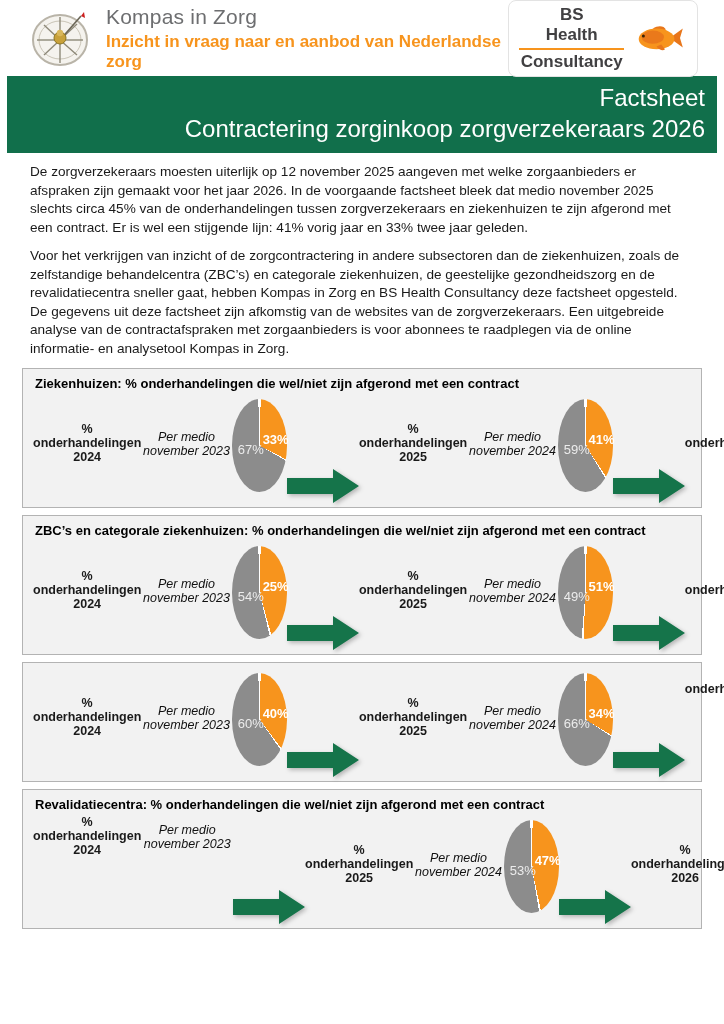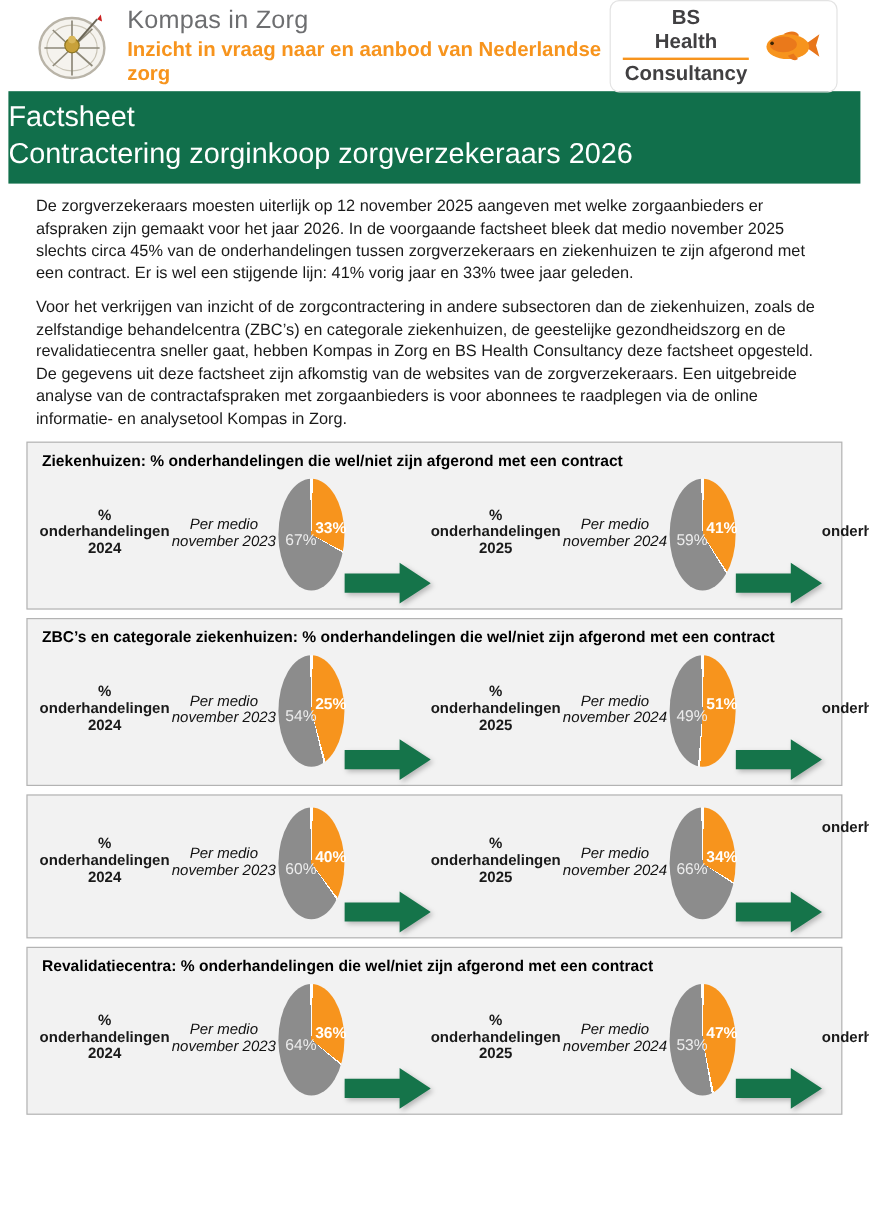--- a/index.html
+++ b/index.html
@@ -14,21 +14,21 @@
   .brand-left { display:flex; align-items:center; gap:14px; }
   .compass { width:62px; height:60px; flex:0 0 auto; }
   .brand-text .title { font-size:21px; font-weight:normal; color:#6d6e70; letter-spacing:.2px; }
   .brand-text .subtitle { font-size:17px; font-weight:600; color:#f7941d; margin-top:3px; }
   .brand-right { display:flex; align-items:center; gap:10px; border:1px solid #e3e3e3; border-radius:8px; padding:4px 10px; }
   .bs-text { text-align:center; }
   .bs-text .l1 { font-size:17px; font-weight:bold; color:#414042; padding:0 16px 3px 16px; border-bottom:2px solid #f7941d; }
   .bs-text .l2 { font-size:17px; font-weight:bold; color:#414042; padding-top:2px; }
   .fish { width:56px; height:34px; }
   
-  .banner { margin:2px 7px 0 7px; background:#116f4b; color:#ffffff; text-align:left; padding:7px 12px 9px 0; }
+  .banner { margin:2px 7px 0 7px; background:#116f4b; color:#ffffff; text-align:right; padding:7px 12px 9px 0; }
   .banner .b1, .banner .b2 { font-size:24px; line-height:1.28; font-weight:400; }
   
   .paras { padding:10px 28px 0 30px; }
   .paras p { font-size:13.6px; line-height:1.36; margin-bottom:10px; text-align:left; }
   
   .section { margin:0 22px 7px 22px; background:#f2f2f2; border:1px solid #b3b3b3; padding:5px 10px 3px 10px; }
   .section-title { font-size:13px; font-weight:bold; margin:2px 0 3px 2px; color:#000; }
   .cols { display:flex; align-items:flex-start; }
   .pie-col { flex:0 0 200px; display:flex; flex-direction:row; align-items:center; }
   .col-head { font-size:12.5px; font-weight:bold; text-align:center; }
@@ -207,24 +207,20 @@
     </div>
   </div>
 </div>
 
 <div class="section">
   <div class="section-title">Revalidatiecentra: % onderhandelingen die wel/niet zijn afgerond met een contract</div>
   <div class="cols">
     <div class="pie-col">
       <div class="col-head">% onderhandelingen 2024</div>
       <div class="col-sub">Per medio november 2023</div>
-      <div class="pie" style="background: conic-gradient(rgb(255, 255, 255) 0deg, rgb(255, 255, 255) 1.5deg, rgb(247, 148, 29) 1.5deg, rgb(247, 148, 29) 128.4deg, rgb(255, 255, 255) 128.4deg, rgb(255, 255, 255) 130.8deg, rgb(140, 140, 140) 130.8deg, rgb(140, 140, 140) 358.5deg, rgb(255, 255, 255) 358.5deg, rgb(255, 255, 255) 360deg);">
-        <span class="lab-o">36%</span>
-        <span class="lab-g">64%</span>
-      </div>
     </div>
     <div class="arrow-wrap">
       <svg class="arrow-svg" width="72" height="36" viewBox="0 0 72 36">
           <path d="M0 10 H46 V1 L72 18 L46 35 V26 H0 Z" fill="#15744a"></path>
         </svg>
     </div>
     <div class="pie-col">
       <div class="col-head">% onderhandelingen 2025</div>
       <div class="col-sub">Per medio november 2024</div>
       <div class="pie" style="background: conic-gradient(rgb(255, 255, 255) 0deg, rgb(255, 255, 255) 1.5deg, rgb(247, 148, 29) 1.5deg, rgb(247, 148, 29) 168deg, rgb(255, 255, 255) 168deg, rgb(255, 255, 255) 170.4deg, rgb(140, 140, 140) 170.4deg, rgb(140, 140, 140) 358.5deg, rgb(255, 255, 255) 358.5deg, rgb(255, 255, 255) 360deg);">

